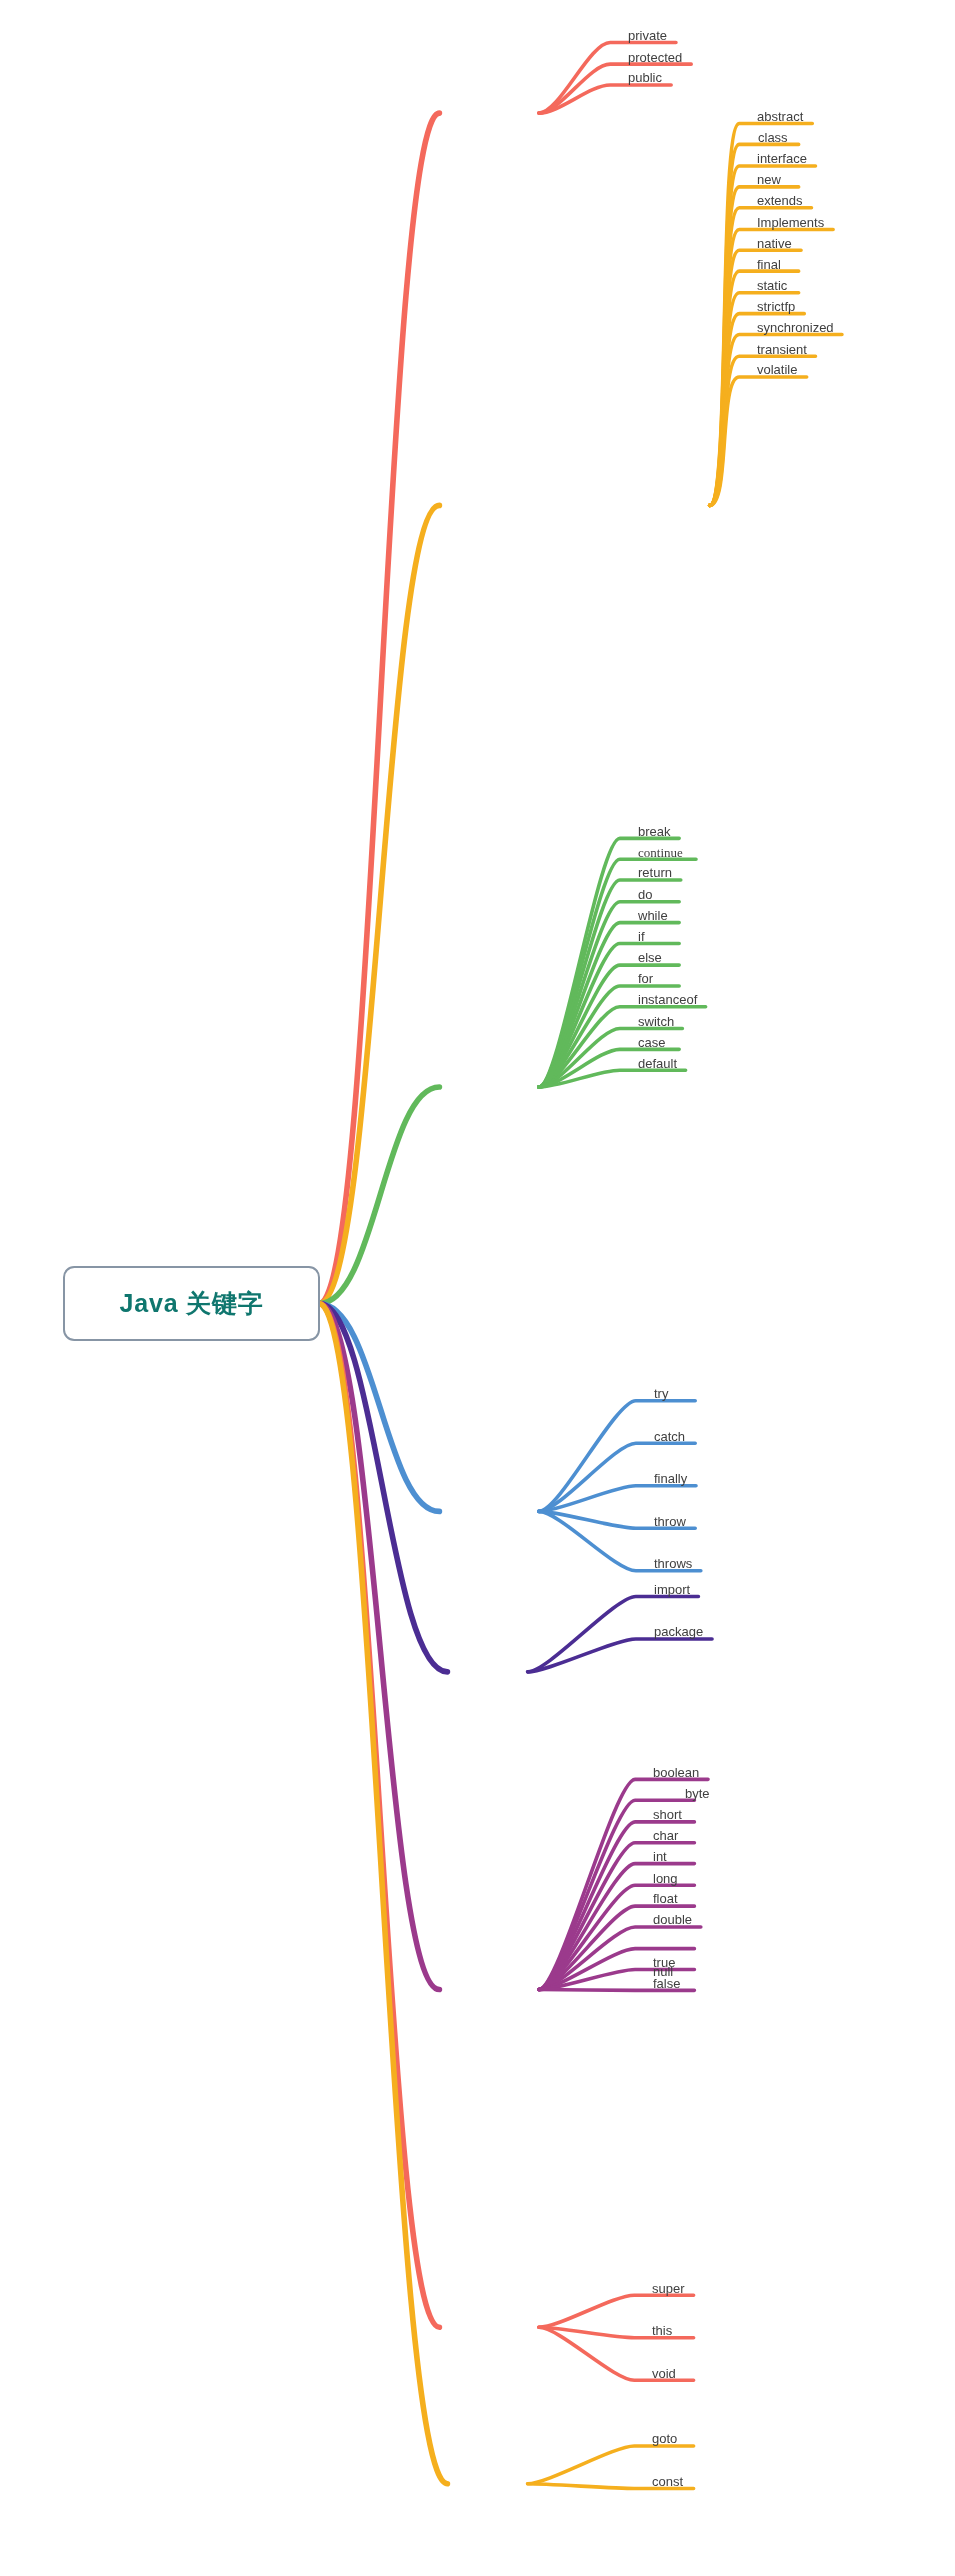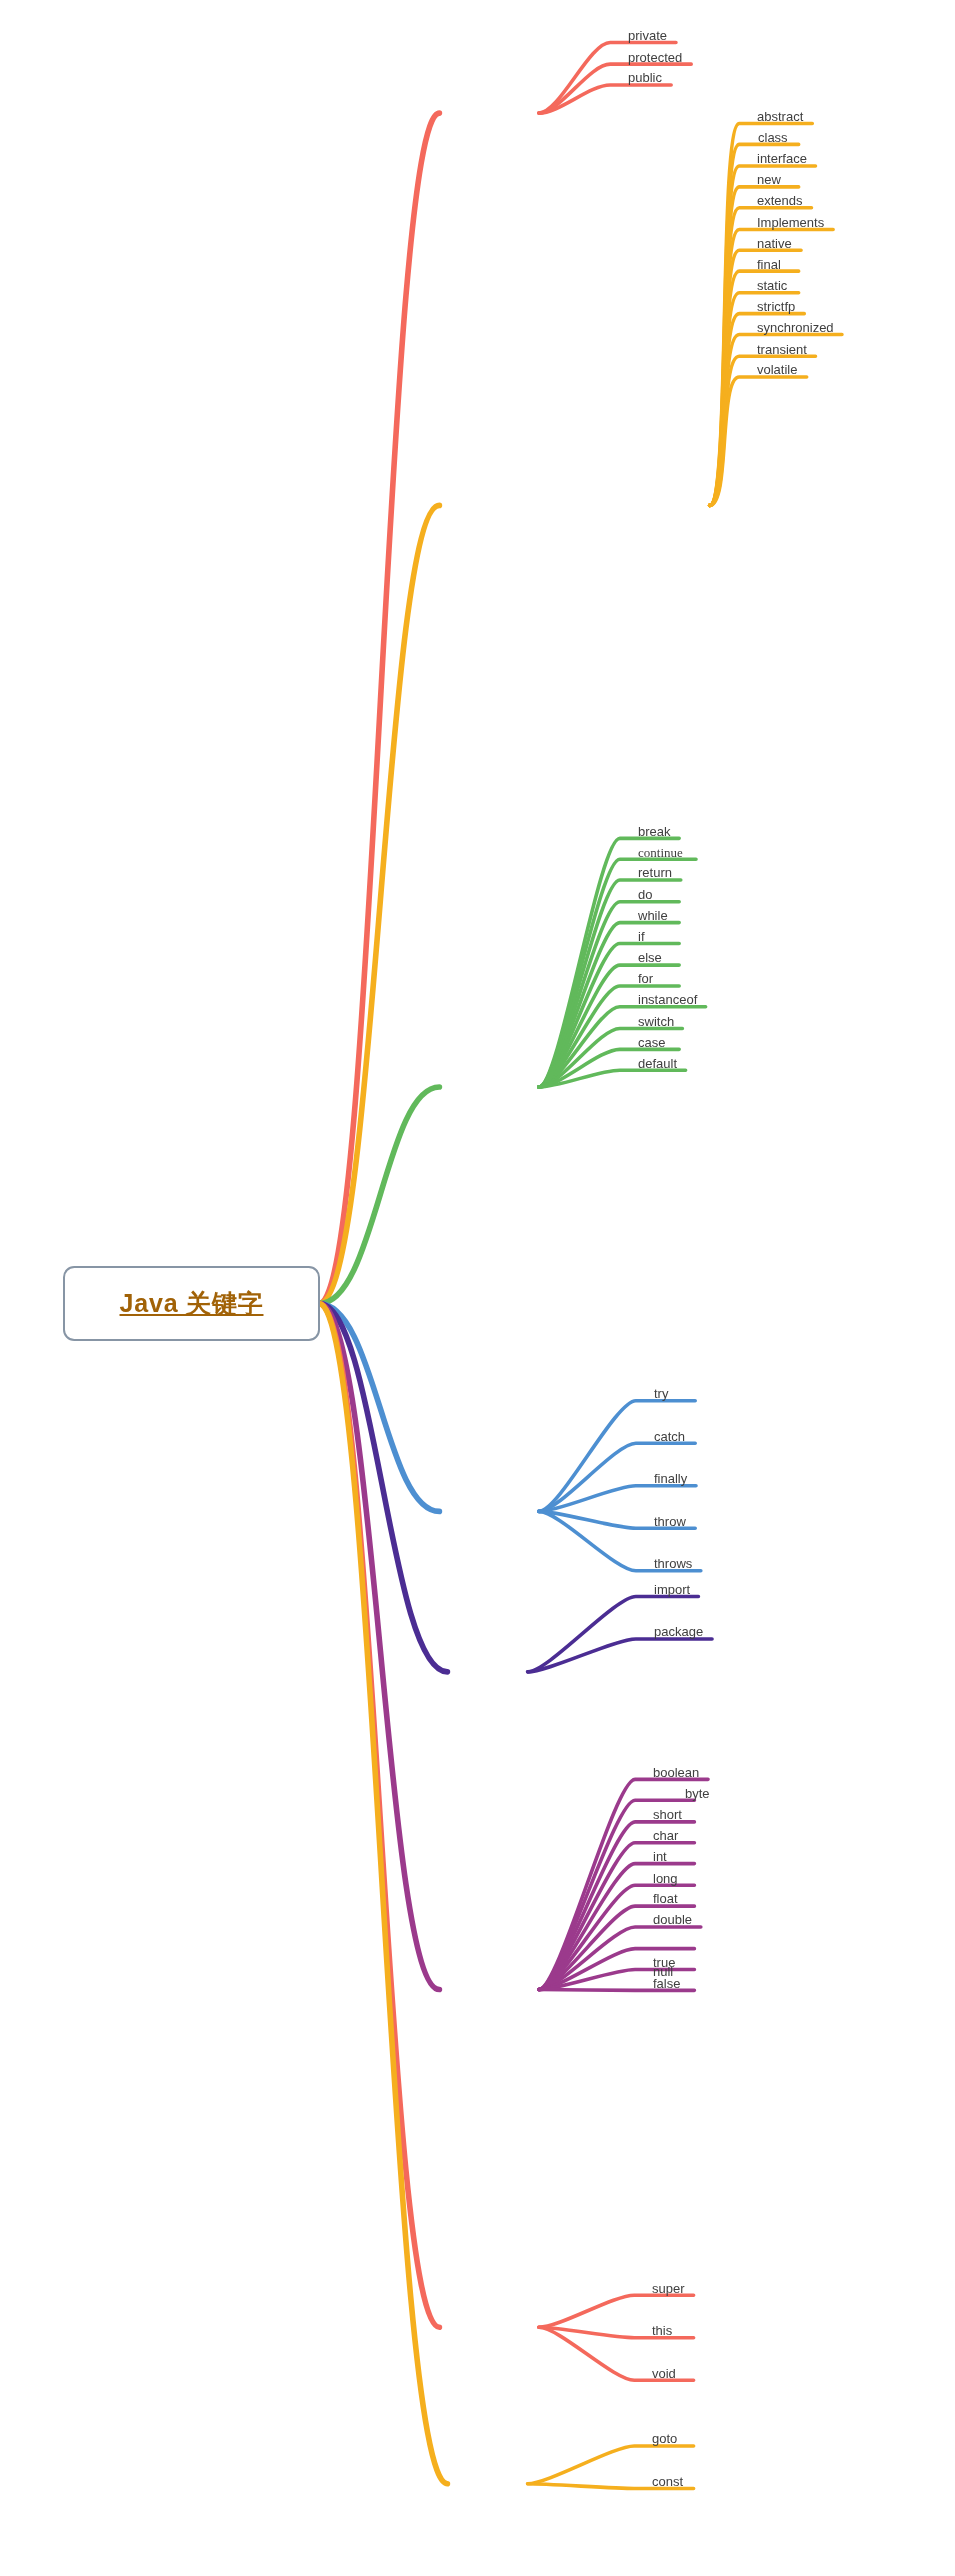--- a/index.html
+++ b/index.html
@@ -5,21 +5,21 @@
   html,body{margin:0;padding:0;background:#ffffff;}
   body{width:955px;height:2576px;position:relative;overflow:hidden;
        font-family:"Liberation Sans","DejaVu Sans",sans-serif;}
   #stage{position:absolute;left:0;top:0;width:955px;height:2576px;}
   svg#wires{position:absolute;left:0;top:0;width:955px;height:2576px;}
   .node{position:absolute;box-sizing:border-box;background:#ffffff;
         border:2.4px solid #999;border-radius:9.6px;display:flex;
         align-items:center;justify-content:center;color:#333;
         font-weight:bold;white-space:nowrap;}
   .root{border-width:2.4px;border-color:#8795A5;border-radius:11.2px;
-        font-size:25px;letter-spacing:0.8px;color:#a16207;text-decoration:underline;}
+        font-size:25px;letter-spacing:0.8px;color:#0f766e;}
   .leaf{position:absolute;color:#404040;font-size:13px;white-space:nowrap;
         line-height:1;}
 </style>
 </head>
 <body>
 
 <div id="stage">
   <svg id="wires" viewBox="0 0 1191 3211" preserveAspectRatio="none">
       <path d="M 398 1625 C 468 1625 480.5 141 548 141" fill="none" stroke="#F4695C" stroke-width="7" stroke-linecap="round"></path>
       <path d="M 672 141 C 698 141 735 53 761 53 L 843 53" fill="none" stroke="#F4695C" stroke-width="4.5" stroke-linecap="round"></path>

